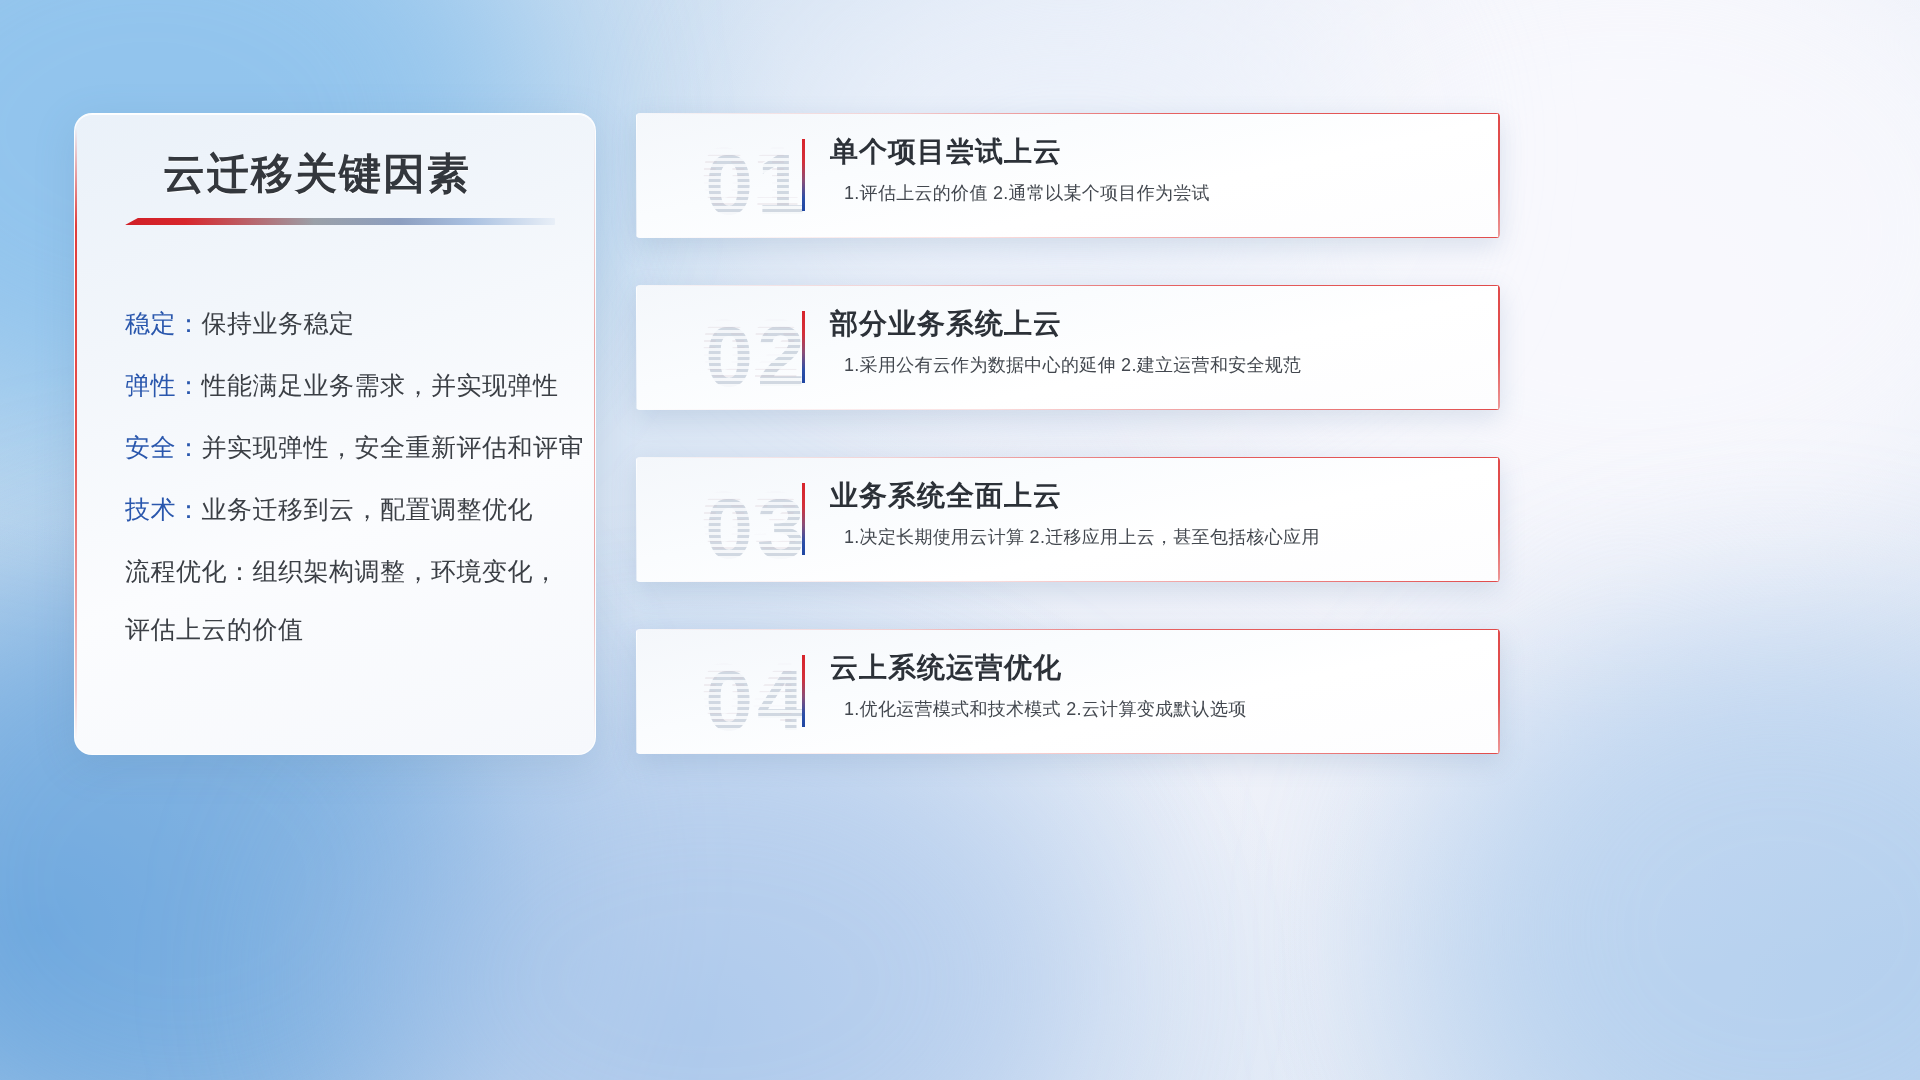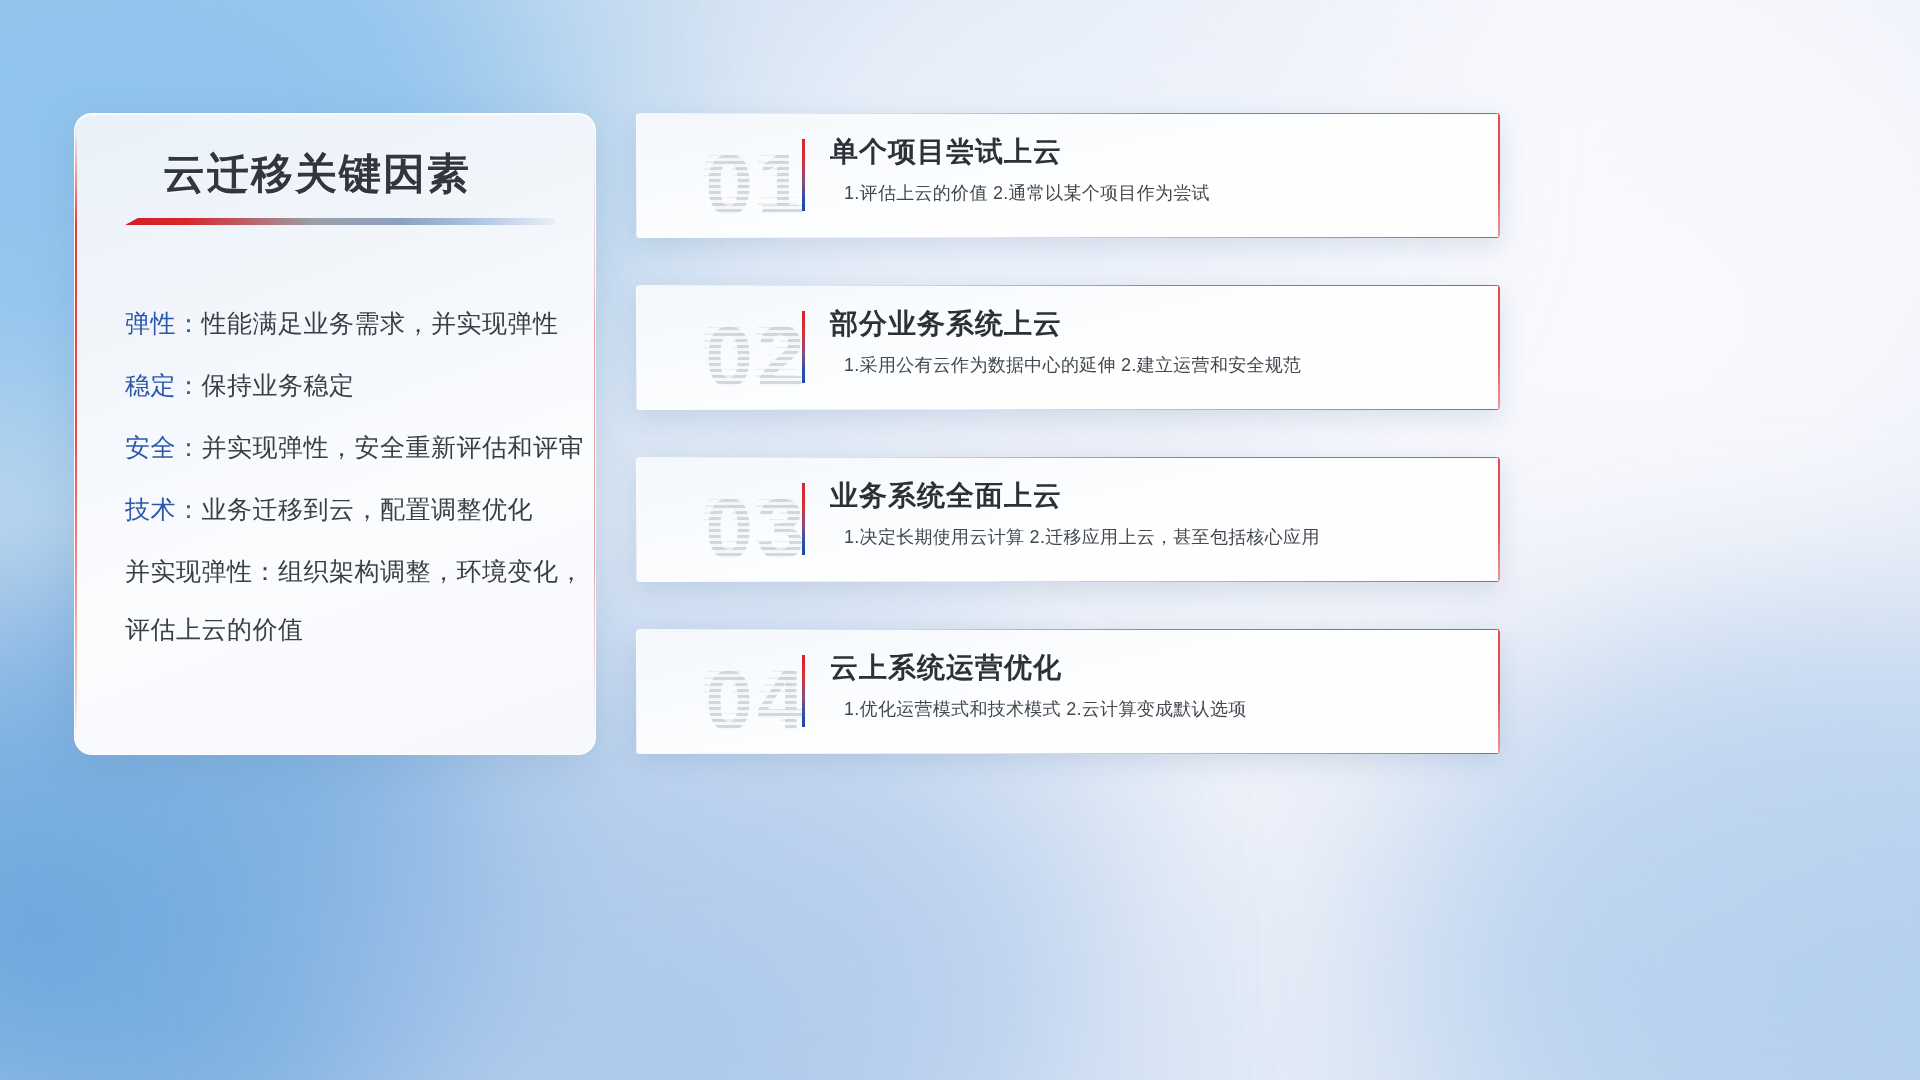--- a/index.html
+++ b/index.html
@@ -123,37 +123,37 @@
   <div class="blob b4"></div>
   <div class="blob b5"></div>
   <div class="blob b6"></div>
 
   <div id="left-panel">
     <div id="panel-title">云迁移关键因素</div>
     <div id="panel-rule"></div>
     <div id="panel-list">
 
       <div class="p-item">
+        <span class="lbl">稳定：</span><span>保持业务稳定</span>
+      </div>
+
+      <div class="p-item">
         <span class="lbl">弹性：</span><span>性能满足业务需求，并实现弹性</span>
       </div>
 
       <div class="p-item">
-        <span class="lbl">稳定：</span><span>保持业务稳定</span>
-      </div>
-
-      <div class="p-item">
         <span class="lbl">安全：</span><span>并实现弹性，安全重新评估和评审</span>
       </div>
 
       <div class="p-item">
         <span class="lbl">技术：</span><span>业务迁移到云，配置调整优化</span>
       </div>
 
       <div class="p-item">
-        <span class="lbl dark">并实现弹性：</span><span>组织架构调整，环境变化，</span>
+        <span class="lbl dark">流程优化：</span><span>组织架构调整，环境变化，</span>
       </div>
 
       <div class="p-item cont">
         <span>评估上云的价值</span>
       </div>
 
     </div>
   </div>
 
   <div class="card" style="top:113px">

